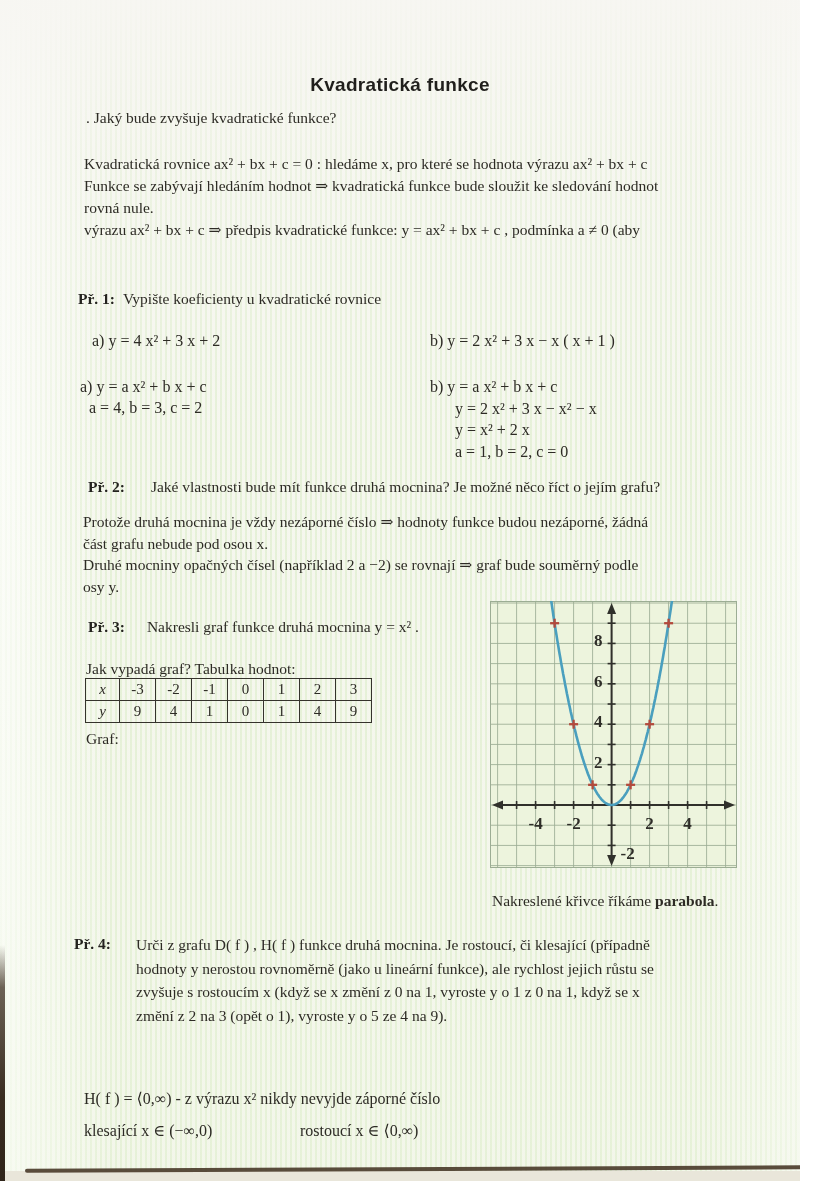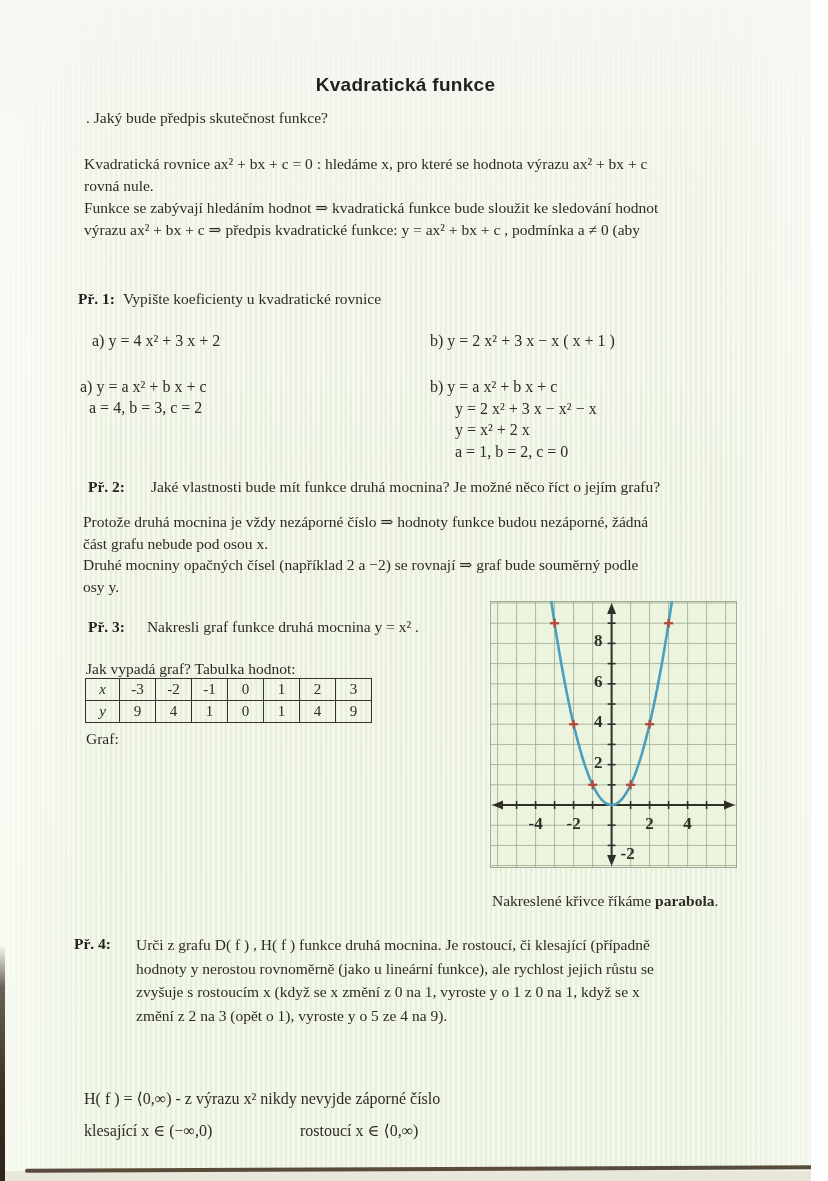--- a/index.html
+++ b/index.html
@@ -7,21 +7,20 @@
     position:relative;
     width:800px;height:1181px;
     overflow:hidden;
     background-color:#f5f6ee;
     background-image:
       linear-gradient(180deg, rgba(247,246,242,0.95) 0%, rgba(247,246,242,0.45) 14%, rgba(242,247,230,0.10) 40%, rgba(236,245,221,0.30) 100%),
       linear-gradient(90deg, rgba(255,255,255,0.75) 0%, rgba(255,255,255,0) 14%, rgba(255,255,255,0) 88%, rgba(255,255,255,0.5) 100%),
       repeating-linear-gradient(90deg, rgba(193,227,164,0.33) 0px, rgba(193,227,164,0.33) 2px, rgba(253,254,250,0.12) 2px, rgba(253,254,250,0.12) 5px);
     font-family:"Liberation Serif","DejaVu Serif",serif;
     color:#2d2b25;
-    padding-left:11px;
   }
   .abs{position:absolute;}
   .doc-title{
     left:0;right:0;top:74px;text-align:center;
     font-family:"Liberation Sans","DejaVu Sans",sans-serif;
     font-weight:bold;font-size:19px;color:#201f1c;letter-spacing:0.3px;
   }
   .body-text{font-size:15.5px;line-height:22px;white-space:nowrap;}
   .eq{font-size:16px;white-space:nowrap;}
   .bold{font-weight:bold;}
@@ -48,26 +47,26 @@
   }
   .graph-wrap{left:490px;top:601px;}
 </style>
 </head>
 <body>
 
 <div class="page">
 
   <div class="abs doc-title">Kvadratická funkce</div>
 
-  <div class="abs body-text" style="left:86px;top:107px;">. Jaký bude předpis skutečnost funkce?</div>
+  <div class="abs body-text" style="left:86px;top:107px;">. Jaký bude zvyšuje kvadratické funkce?</div>
 
   <div class="abs body-text" style="left:84px;top:153px;">
     <div class="ln">Kvadratická rovnice  ax² + bx + c = 0 :  hledáme x, pro které se hodnota výrazu  ax² + bx + c</div>
+    <div class="ln">Funkce se zabývají hledáním hodnot  ⇒  kvadratická funkce bude sloužit ke sledování hodnot</div>
     <div class="ln">rovná nule.</div>
-    <div class="ln">Funkce se zabývají hledáním hodnot  ⇒  kvadratická funkce bude sloužit ke sledování hodnot</div>
     <div class="ln">výrazu  ax² + bx + c  ⇒  předpis kvadratické funkce:  y = ax² + bx + c , podmínka  a ≠ 0  (aby</div>
   </div>
 
   <div class="abs body-text" style="left:78px;top:288px;">
     <span class="ex-label">Př. 1:</span>
     <span style="margin-left:4px;">Vypište koeficienty u kvadratické rovnice</span>
   </div>
   <div class="abs eq" style="left:92px;top:332px;">a)  y = 4 x² + 3 x + 2</div>
   <div class="abs eq" style="left:430px;top:332px;">b)  y = 2 x² + 3 x − x ( x + 1 )</div>
   <div class="abs eq" style="left:80px;top:376px;line-height:21px;">

